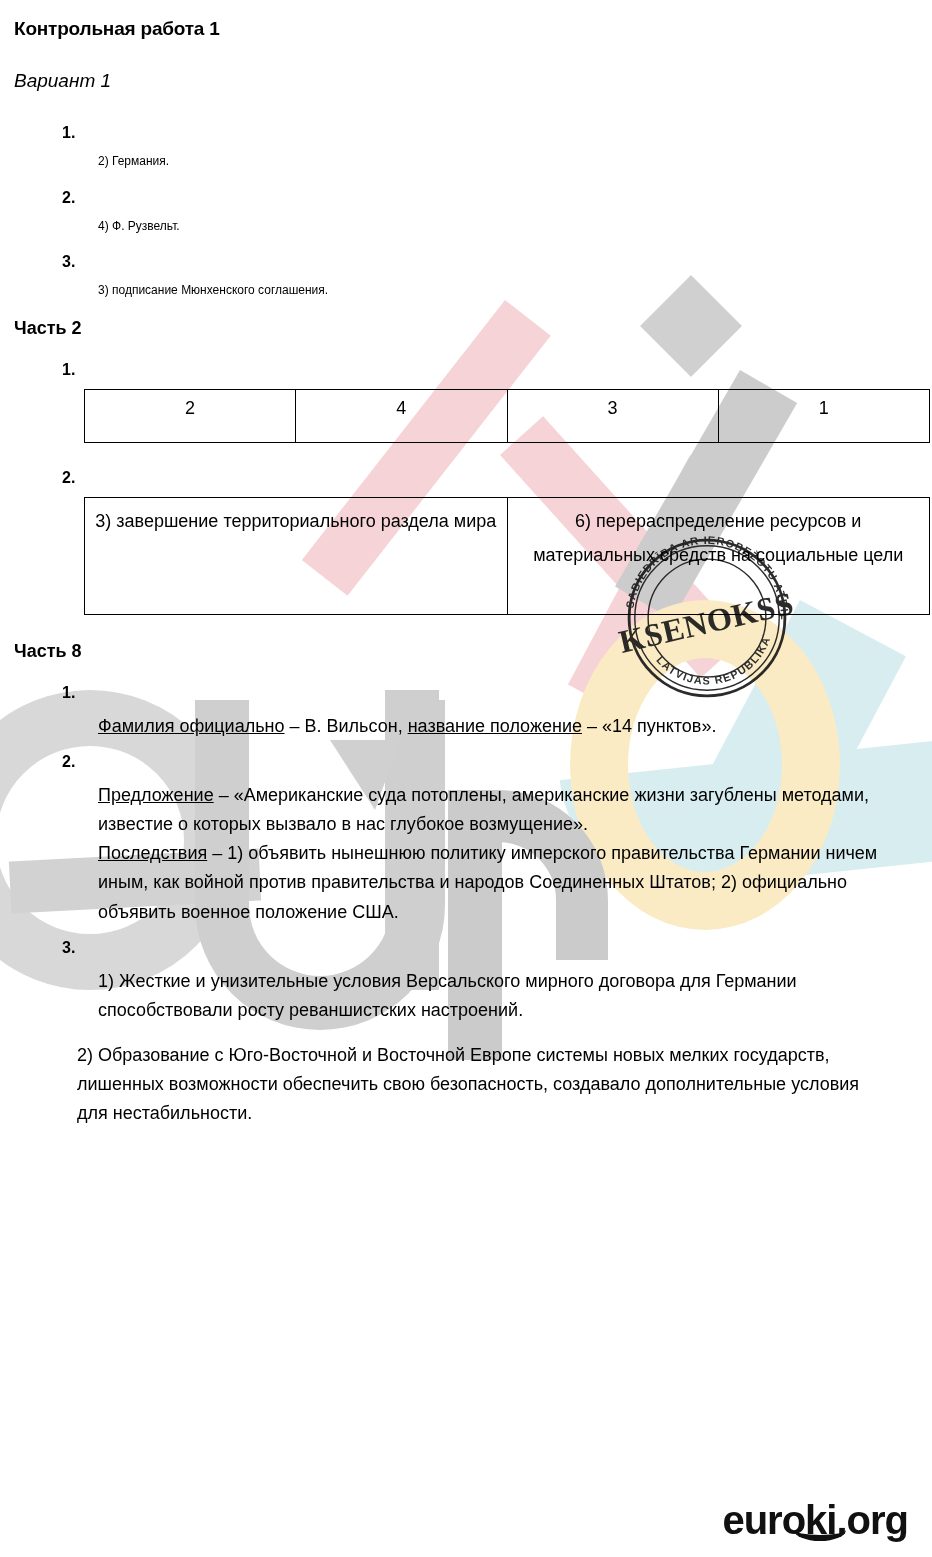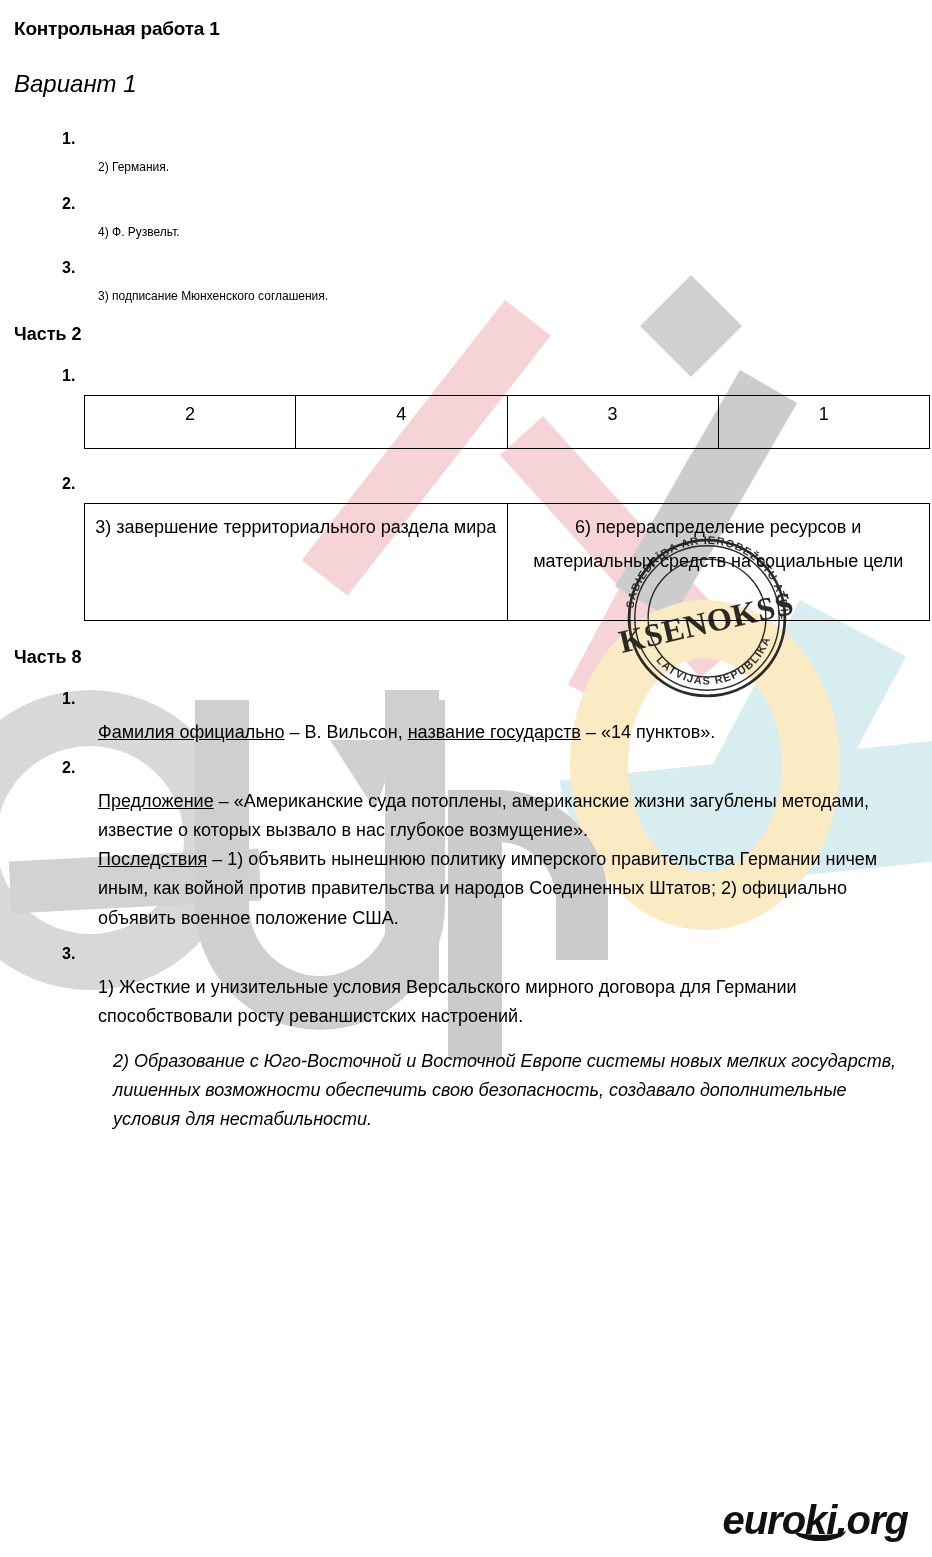--- a/index.html
+++ b/index.html
@@ -151,21 +151,21 @@
     padding: 18px 16px 0 12px;
   }
 
   h1.doc-title {
     font-size: 19px;
     font-weight: bold;
     margin: 0 0 30px 2px;
     letter-spacing: -.2px;
   }
   .variant {
-    font-size: 24px;
+    font-size: 19px;
     font-style: italic;
     margin: 0 0 32px 2px;
   }
   .part-heading {
     font-size: 18px;
     font-weight: bold;
     margin: 0 0 22px 2px;
   }
   .q-num {
     font-size: 16px;
@@ -196,35 +196,34 @@
   .t1 td { height: 36px; }
   .t2 td { height: 102px; line-height: 1.9; padding-top: 6px; }
 
   .para {
     font-size: 18px;
     margin: 0 0 0 86px;
     line-height: 1.62;
     max-width: 800px;
   }
   .para.gap { margin-top: 16px; }
-  .para.sub { margin-left: 101px; font-style: italic; }
+  .para.sub { margin-left: 65px; }
 
   .spacer-sm { height: 12px; }
 
   
   .logo {
     position: absolute;
     right: 24px;
     bottom: 14px;
     z-index: 4;
     font-size: 40px;
     font-weight: bold;
     letter-spacing: -1px;
     color: #111;
-    font-style: italic;
   }
   .logo .arc {
     position: absolute;
     left: 72px;
     bottom: 2px;
     width: 52px;
     height: 16px;
     border-bottom: 6px solid #111;
     border-radius: 0 0 50% 50%;
   }
@@ -305,21 +304,21 @@
         <tr>
       <td>3) завершение территориального раздела мира</td>
       <td>6) перераспределение ресурсов и материальных средств на социальные цели</td>
     </tr>
   </tbody>
     </table>
 
   <div class="part-heading">Часть 8</div>
 
   <div class="q-num">1.</div>
-  <div class="para"><span class="u">Фамилия официально</span><span> – В. Вильсон, </span><span class="u">название государств</span><span> – «14 пунктов».</span></div>
+  <div class="para"><span class="u">Фамилия официально</span><span> – В. Вильсон, </span><span class="u">название положение</span><span> – «14 пунктов».</span></div>
 
   <div class="spacer-sm"></div>
 
   <div class="q-num">2.</div>
   <div class="para"><span class="u">Предложение</span><span> – «Американские суда потоплены, американские жизни загублены методами, известие о которых вызвало в нас глубокое возмущение».</span></div>
   <div class="para"><span class="u">Последствия</span><span> – 1) объявить нынешнюю политику имперского правительства Германии ничем иным, как войной против правительства и народов Соединенных Штатов; 2) официально объявить военное положение США.</span></div>
 
   <div class="spacer-sm"></div>
 
   <div class="q-num">3.</div>

